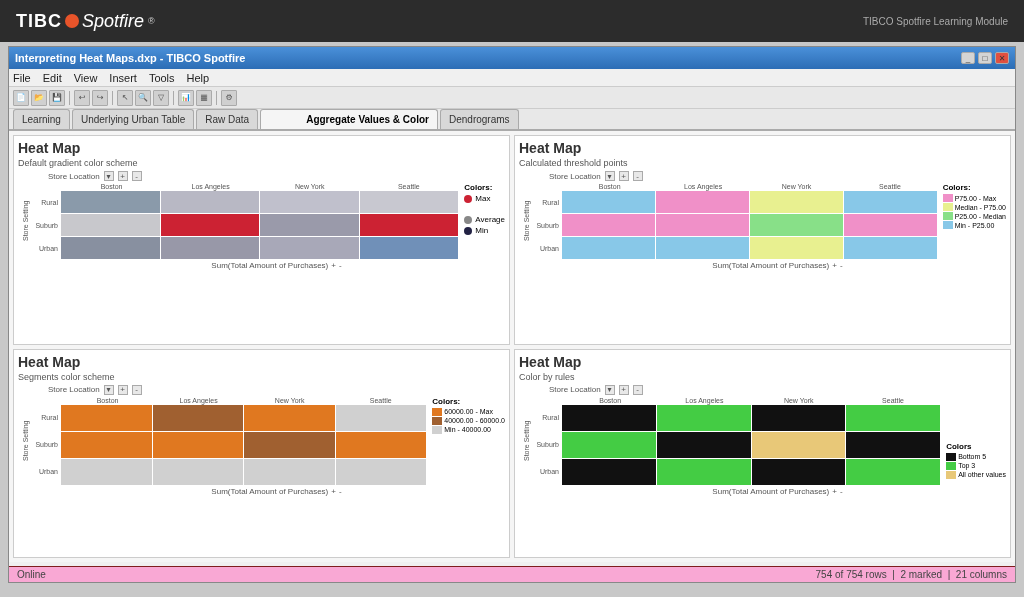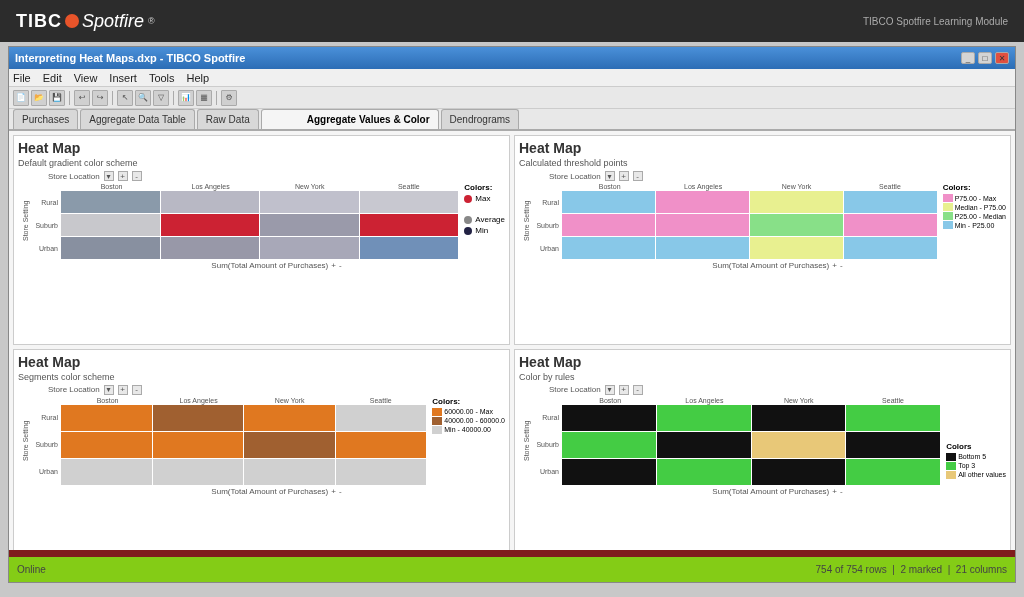--- a/index.html
+++ b/index.html
@@ -244,23 +244,23 @@
       font-size: 8px;
       z-index: 10;
       box-shadow: 2px 2px 4px rgba(0,0,0,0.3);
       left: 210px;
       top: 155px;
       white-space: nowrap;
     }
 
     
     .status-bar {
-      background: #84cc16;
-      border-top: 7px solid #7f1d1d;
-      height: 32px;
+      background: #f9a8d4;
+      border-top: 1px solid #7f1d1d;
+      height: 16px;
       display: flex;
       align-items: center;
       padding: 0 8px;
       justify-content: space-between;
       font-size: 10px;
       color: #444;
       position: absolute;
       bottom: 0;
       left: 0;
       right: 0;
@@ -315,22 +315,22 @@
     <div class="toolbar-icon">🔍</div>
     <div class="toolbar-icon">▽</div>
     <div class="toolbar-sep"></div>
     <div class="toolbar-icon">📊</div>
     <div class="toolbar-icon">▦</div>
     <div class="toolbar-sep"></div>
     <div class="toolbar-icon">⚙</div>
   </div>
 
   <div class="tab-bar">
-    <div class="tab">Purchases</div>
-    <div class="tab">Aggregate Data Table</div>
+    <div class="tab">Learning</div>
+    <div class="tab">Underlying Urban Table</div>
     <div class="tab">Raw Data</div>
     <div class="tab active">Aggregate Values &amp; Color</div>
     <div class="tab">Dendrograms</div>
   </div>
 
   <div class="main-content">
 
     <div class="heatmap-panel">
       <div class="panel-title">Heat Map</div>
       <div class="panel-subtitle">Default gradient color scheme</div>

